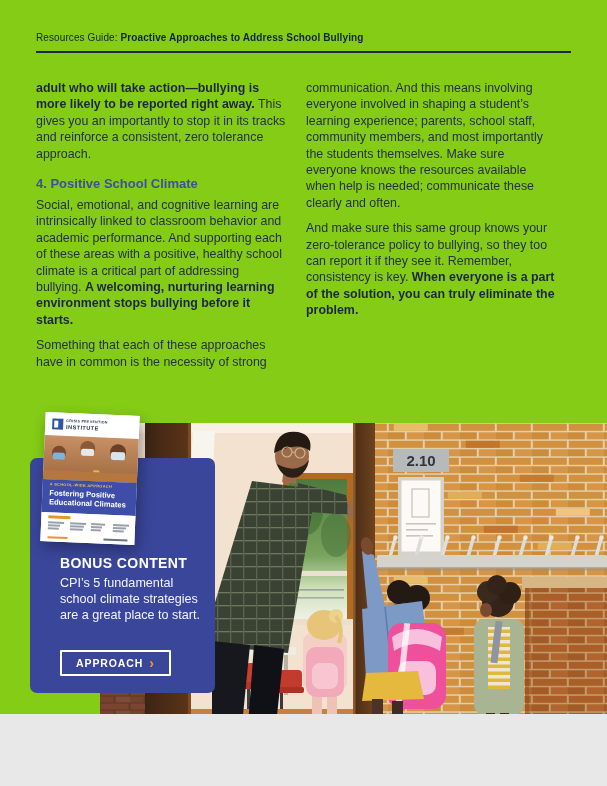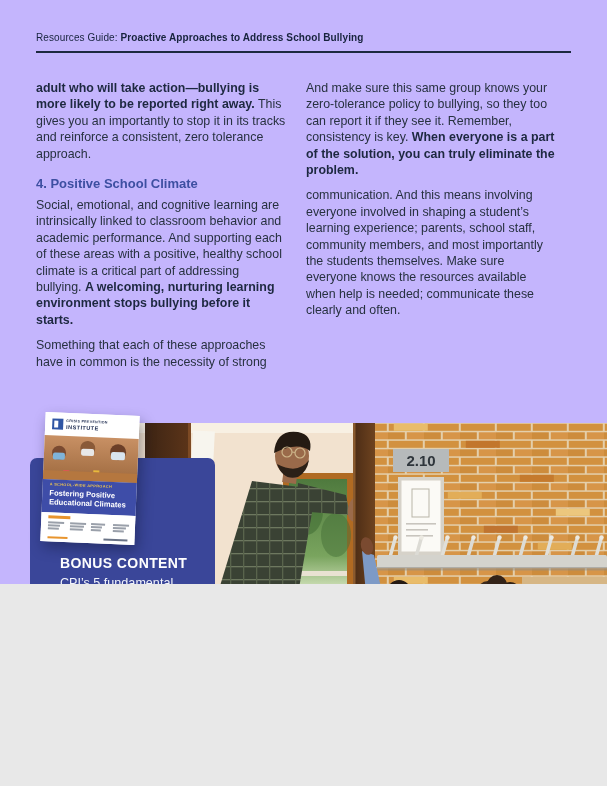--- a/index.html
+++ b/index.html
@@ -1,16 +1,16 @@
 <!DOCTYPE html>
 <html><head>
 <meta charset="utf-8">
 <style>
   html,body{margin:0;padding:0;background:#e8e8e8;}
-  .stage{position:relative;width:607px;height:584px;background:#c4b5fd;overflow:hidden;
+  .stage{position:relative;width:607px;height:714px;background:#84cc16;overflow:hidden;
          font-family:"Liberation Sans",sans-serif;color:#273140;}
   
   .doc-header{position:absolute;left:36px;top:32px;width:535px;font-size:10px;color:#17233d;letter-spacing:.1px;}
   .doc-header strong{font-weight:bold;}
   .doc-rule{position:absolute;left:36px;top:51px;width:535px;height:2px;background:#1d2940;}
   
   .col{position:absolute;top:80px;width:252px;font-size:12.4px;line-height:16.4px;color:#273140;}
   .col-left{left:36px;}
   .col-right{left:306px;}
   .col p{margin:0 0 9px 0;}
@@ -64,22 +64,22 @@
   <div class="doc-rule"></div>
 
   <div class="col col-left">
     <p><strong>adult who will take action—bullying is more likely to be reported right away.</strong><span> This gives you an importantly to stop it in its tracks and reinforce a consistent, zero tolerance approach.</span></p>
     <h3>4. Positive School Climate</h3>
     <p><span>Social, emotional, and cognitive learning are intrinsically linked to classroom behavior and academic performance. And supporting each of these areas with a positive, healthy school climate is a critical part of addressing bullying. </span><strong>A welcoming, nurturing learning environment stops bullying before it starts.</strong></p>
     <p>Something that each of these approaches have in common is the necessity of strong</p>
   </div>
 
   <div class="col col-right">
+    <p>communication. And this means involving everyone involved in shaping a student’s learning experience; parents, school staff, community members, and most importantly the students themselves. Make sure everyone knows the resources available when help is needed; communicate these clearly and often.</p>
     <p><span>And make sure this same group knows your zero-tolerance policy to bullying, so they too can report it if they see it. Remember, consistency is key. </span><strong>When everyone is a part of the solution, you can truly eliminate the problem.</strong></p>
-    <p>communication. And this means involving everyone involved in shaping a student’s learning experience; parents, school staff, community members, and most importantly the students themselves. Make sure everyone knows the resources available when help is needed; communicate these clearly and often.</p>
   </div>
 
   <div class="photo-wrap">
     <svg viewBox="0 0 507 304" xmlns="http://www.w3.org/2000/svg">
       <defs>
         <pattern id="pBrick" width="36" height="17" patternUnits="userSpaceOnUse">
           <rect width="36" height="17" fill="#e4cfab"></rect>
           <rect x="0.8" y="0.8" width="34" height="7" fill="#d2913f"></rect>
           <rect x="-17.2" y="9.3" width="34" height="7" fill="#cd8c3c"></rect>
           <rect x="18.8" y="9.3" width="34" height="7" fill="#d79548"></rect>

